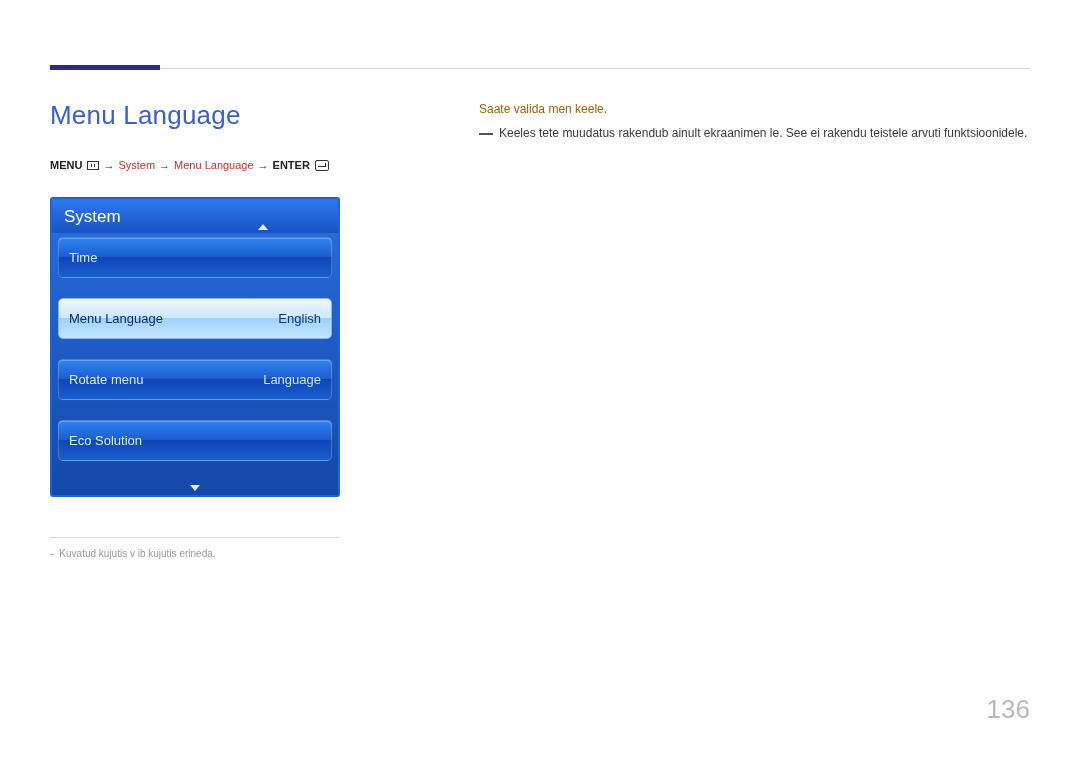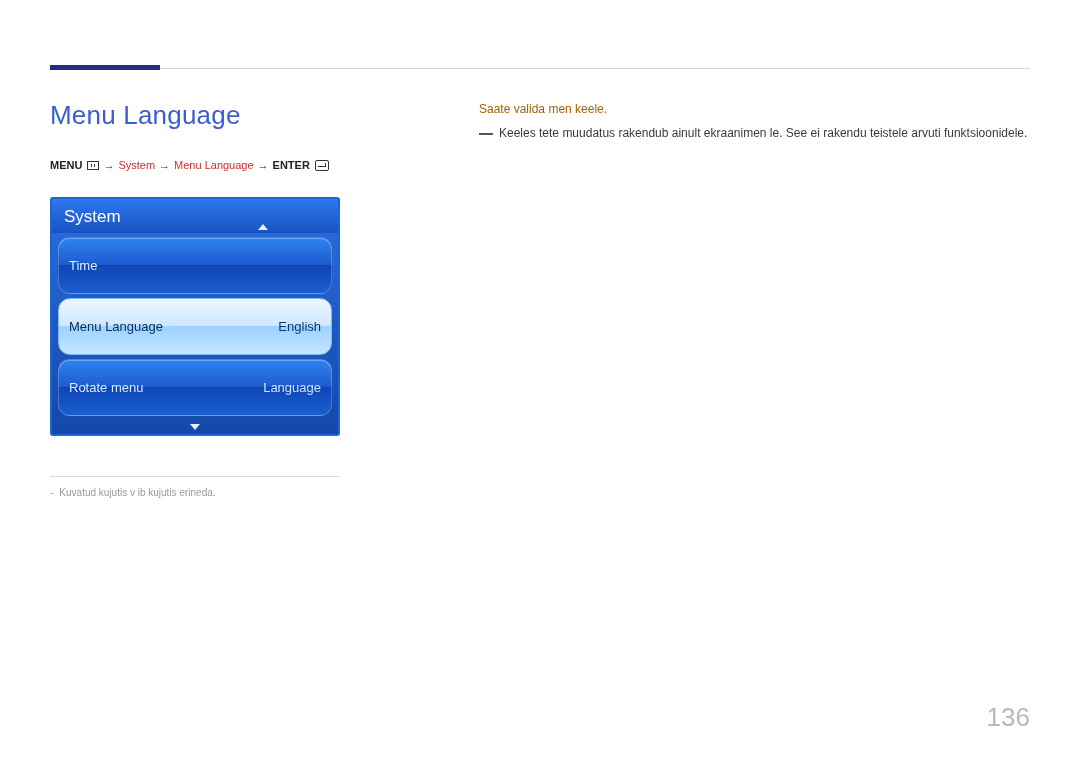--- a/index.html
+++ b/index.html
@@ -131,23 +131,23 @@
   }
   .osd-body {
     padding: 4px 6px 6px 6px;
   }
   .osd-row {
     display: flex;
     justify-content: space-between;
     align-items: center;
     font-size: 13px;
     color: #d6ecff;
-    padding: 20px 10px;
-    margin-bottom: 4px;
-    border-radius: 12px;
+    padding: 12px 10px;
+    margin-bottom: 20px;
+    border-radius: 5px;
     border: 1px solid rgba(255,255,255,0.22);
     background: linear-gradient(#2f83f0 0%, #1d5cd0 48%, #0f46b6 50%, #1a5ed0 100%);
     box-shadow: inset 0 1px 0 rgba(255,255,255,0.28);
   }
   .osd-row.selected {
     background: linear-gradient(#eef7ff 0%, #cfe7ff 48%, #9dd1ff 50%, #c6e6ff 100%);
     color: #0a2e63;
     border-color: #7db9ff;
   }
   .osd-row .value { color: inherit; opacity: 0.95; }
@@ -198,21 +198,21 @@
     width: 14px;
     height: 1.5px;
     background: #555;
     margin-top: 7px;
     flex-shrink: 0;
   }
 
   .page-num {
     position: absolute;
     right: 50px;
-    bottom: 30px;
+    bottom: 38px;
     font-size: 26px;
     color: #b9b9b9;
     font-weight: 400;
   }
 </style>
 </head>
 <body>
 
 <div class="page">
   <div class="top-rule"></div>
@@ -245,20 +245,24 @@
             <span class="value"></span>
           </div>
           <div class="osd-row selected">
             <span>Menu Language</span>
             <span class="value">English</span>
           </div>
           <div class="osd-row">
             <span>Rotate menu</span>
             <span class="value">Language</span>
           </div>
+          <div class="osd-row">
+            <span>Eco Solution</span>
+            <span class="value"></span>
+          </div>
         </div>
         <div class="osd-footer">
           <span class="scroll-down"></span>
         </div>
       </div>
 
       <div class="foot-rule"></div>
       <div class="footnote">
         <span class="dash">-</span>
         <span>Kuvatud kujutis v ib kujutis erineda.</span>

